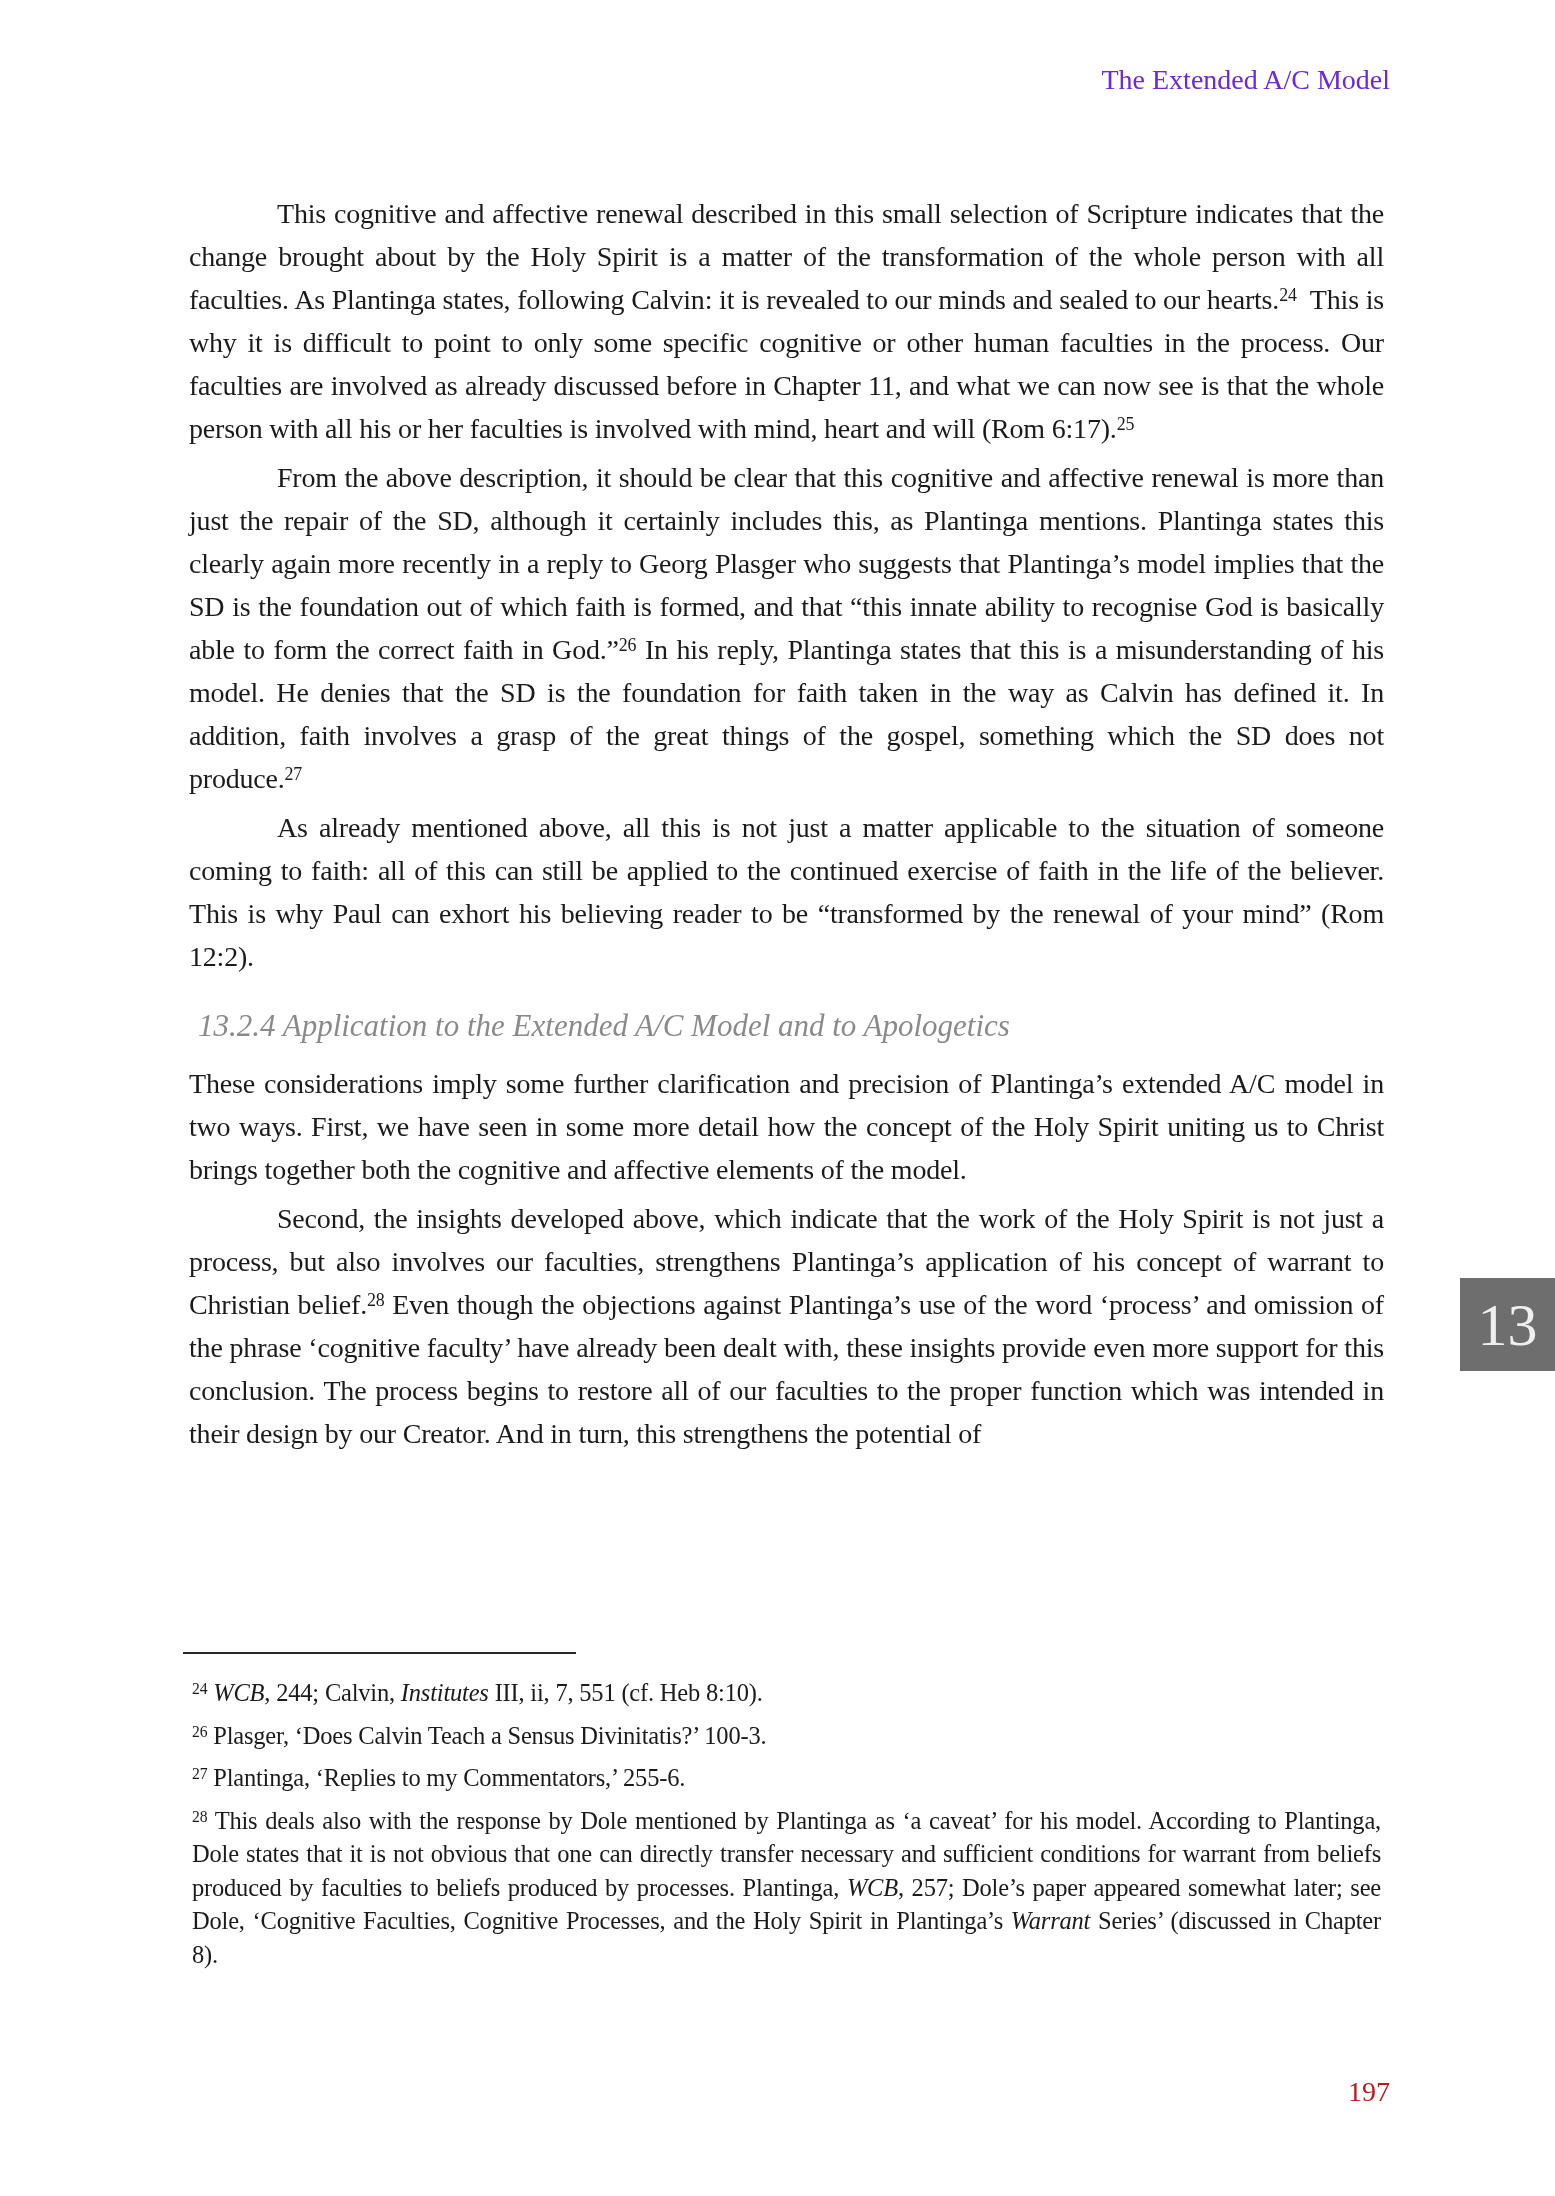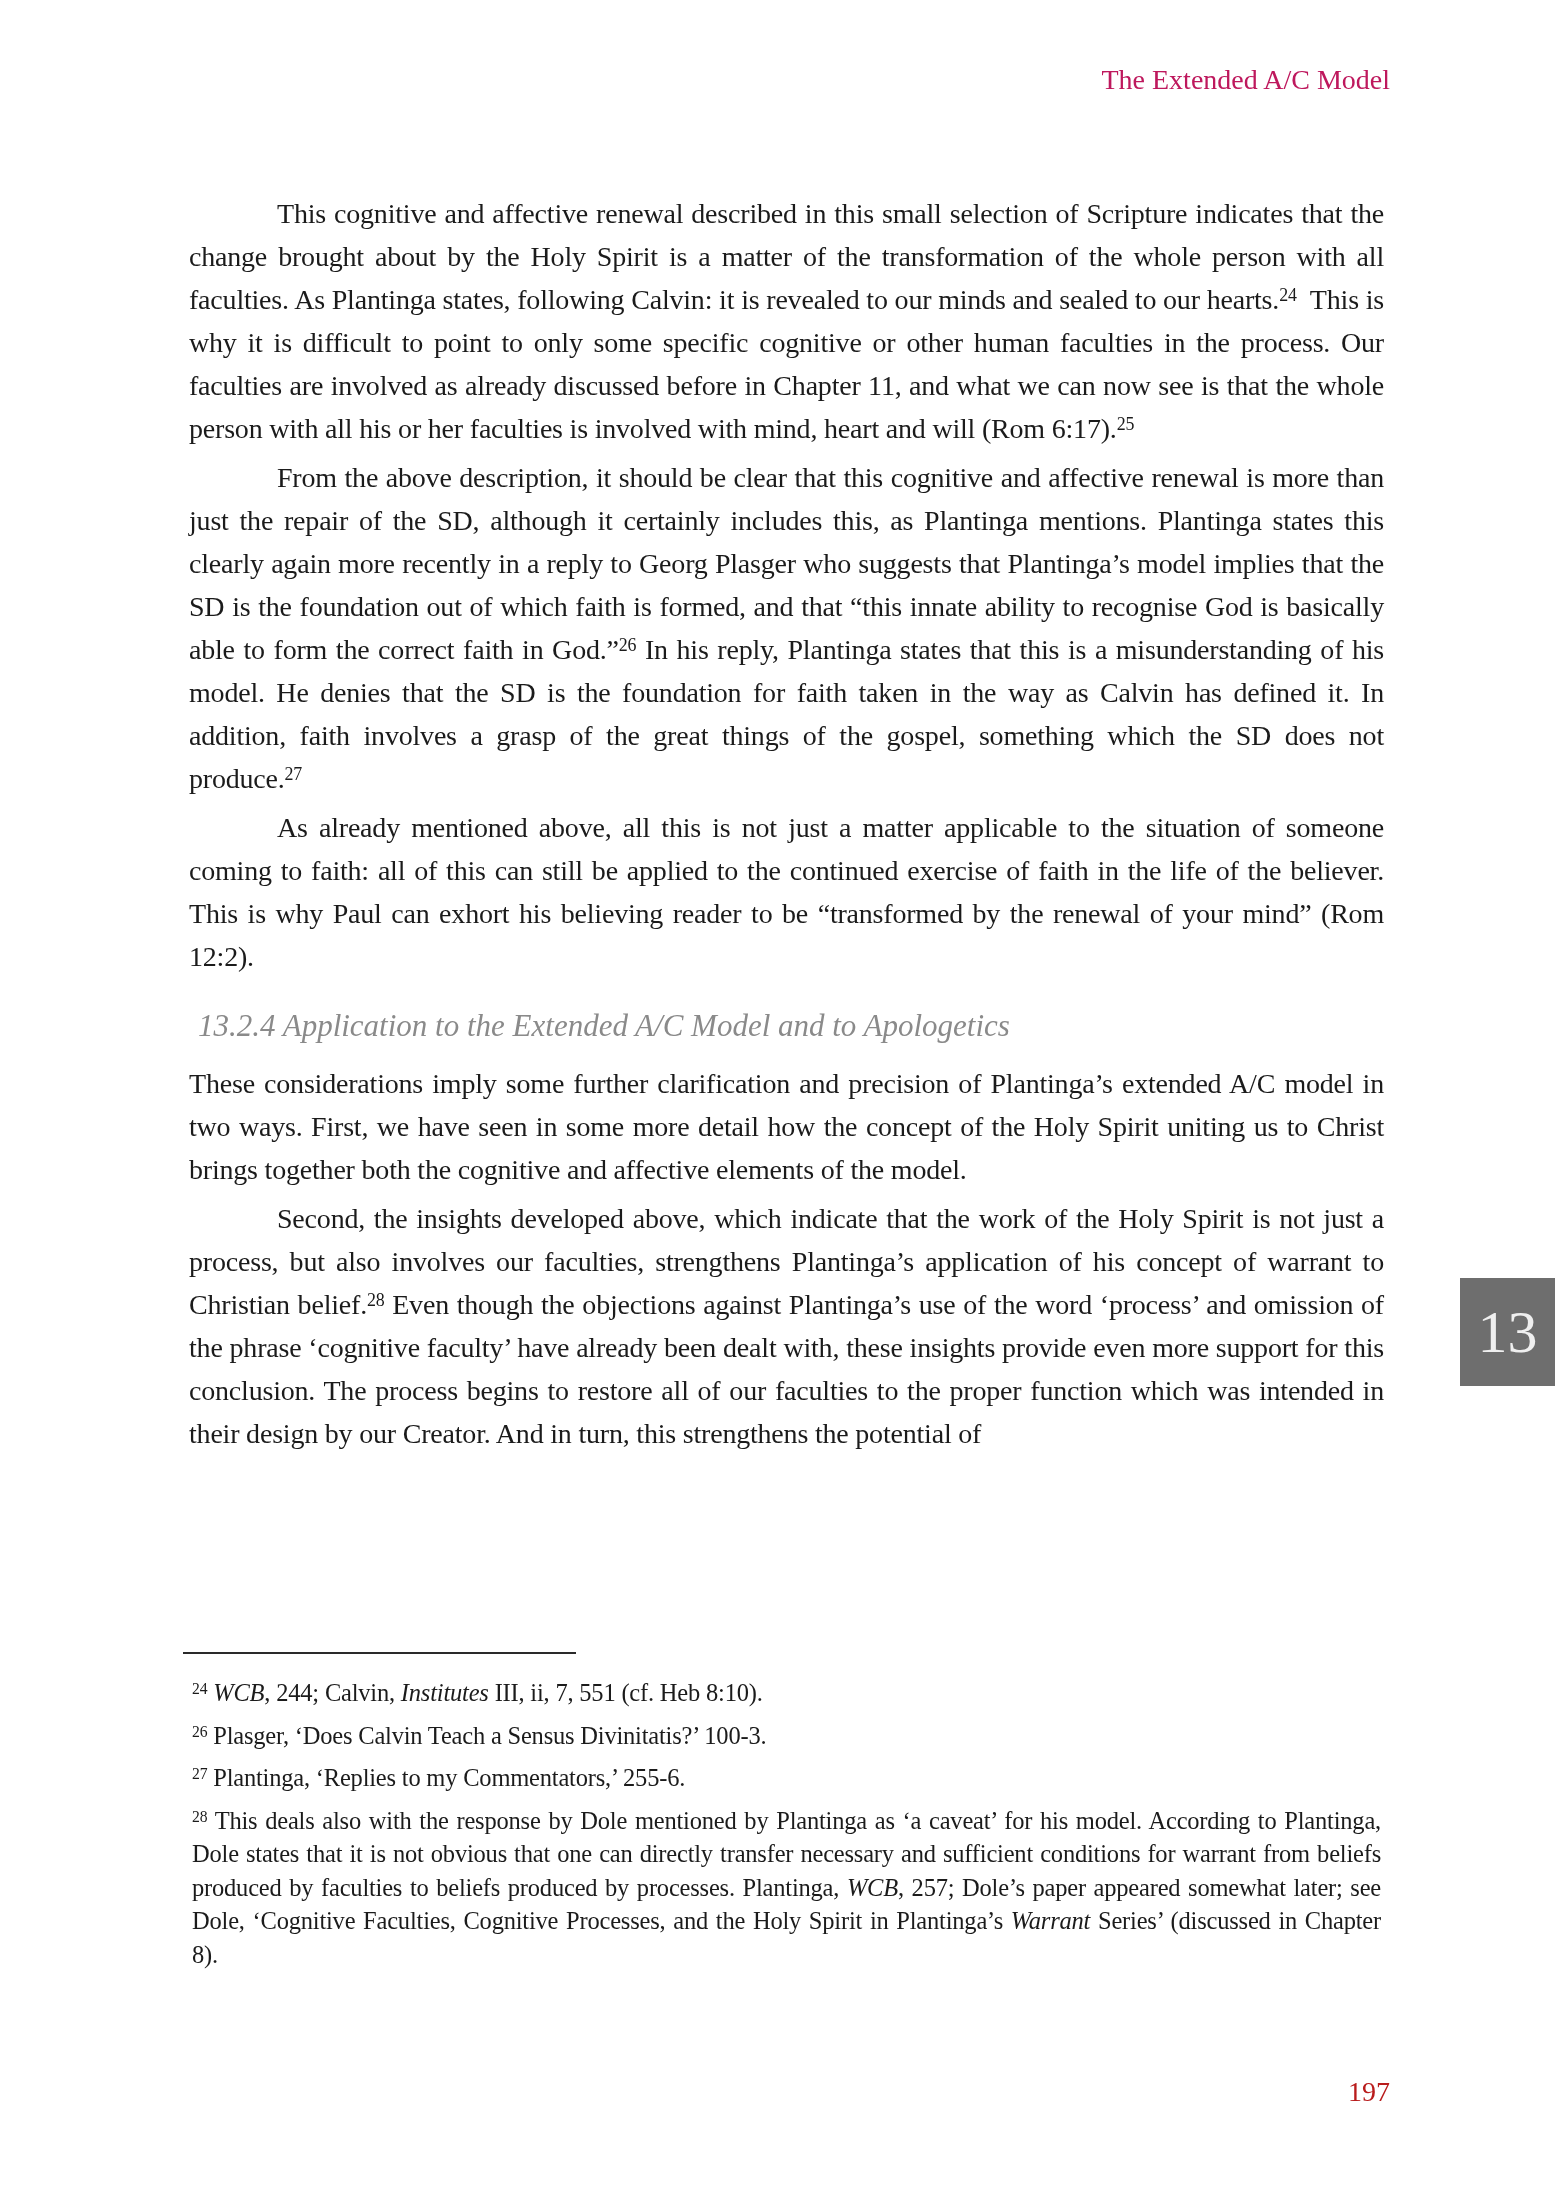--- a/index.html
+++ b/index.html
@@ -12,21 +12,21 @@
     font-family: "Liberation Serif", serif;
     overflow: hidden;
   }
   .running-head {
     position: absolute;
     top: 64px;
     left: 183px;
     width: 1207px;
     text-align: right;
     font-size: 28px;
-    color: #be185d;
+    color: #6d28d9;
   }
   .body-text {
     position: absolute;
     top: 186px;
     left: 183px;
     width: 1207px;
     font-size: 28px;
     line-height: 43px;
     text-align: justify;
     letter-spacing: -0.2px;
@@ -49,21 +49,21 @@
     line-height: 43px;
     color: #8a8a8a;
     text-align: left;
     letter-spacing: 0;
   }
   .chapter-tab {
     position: absolute;
     left: 1460px;
     top: 1278px;
     width: 95px;
-    height: 108px;
+    height: 93px;
     background: #6e6e6e;
     display: flex;
     align-items: center;
     justify-content: center;
   }
   .chapter-tab .num {
     color: #efefef;
     font-size: 60px;
     line-height: 1;
     font-family: "Liberation Serif", serif;

